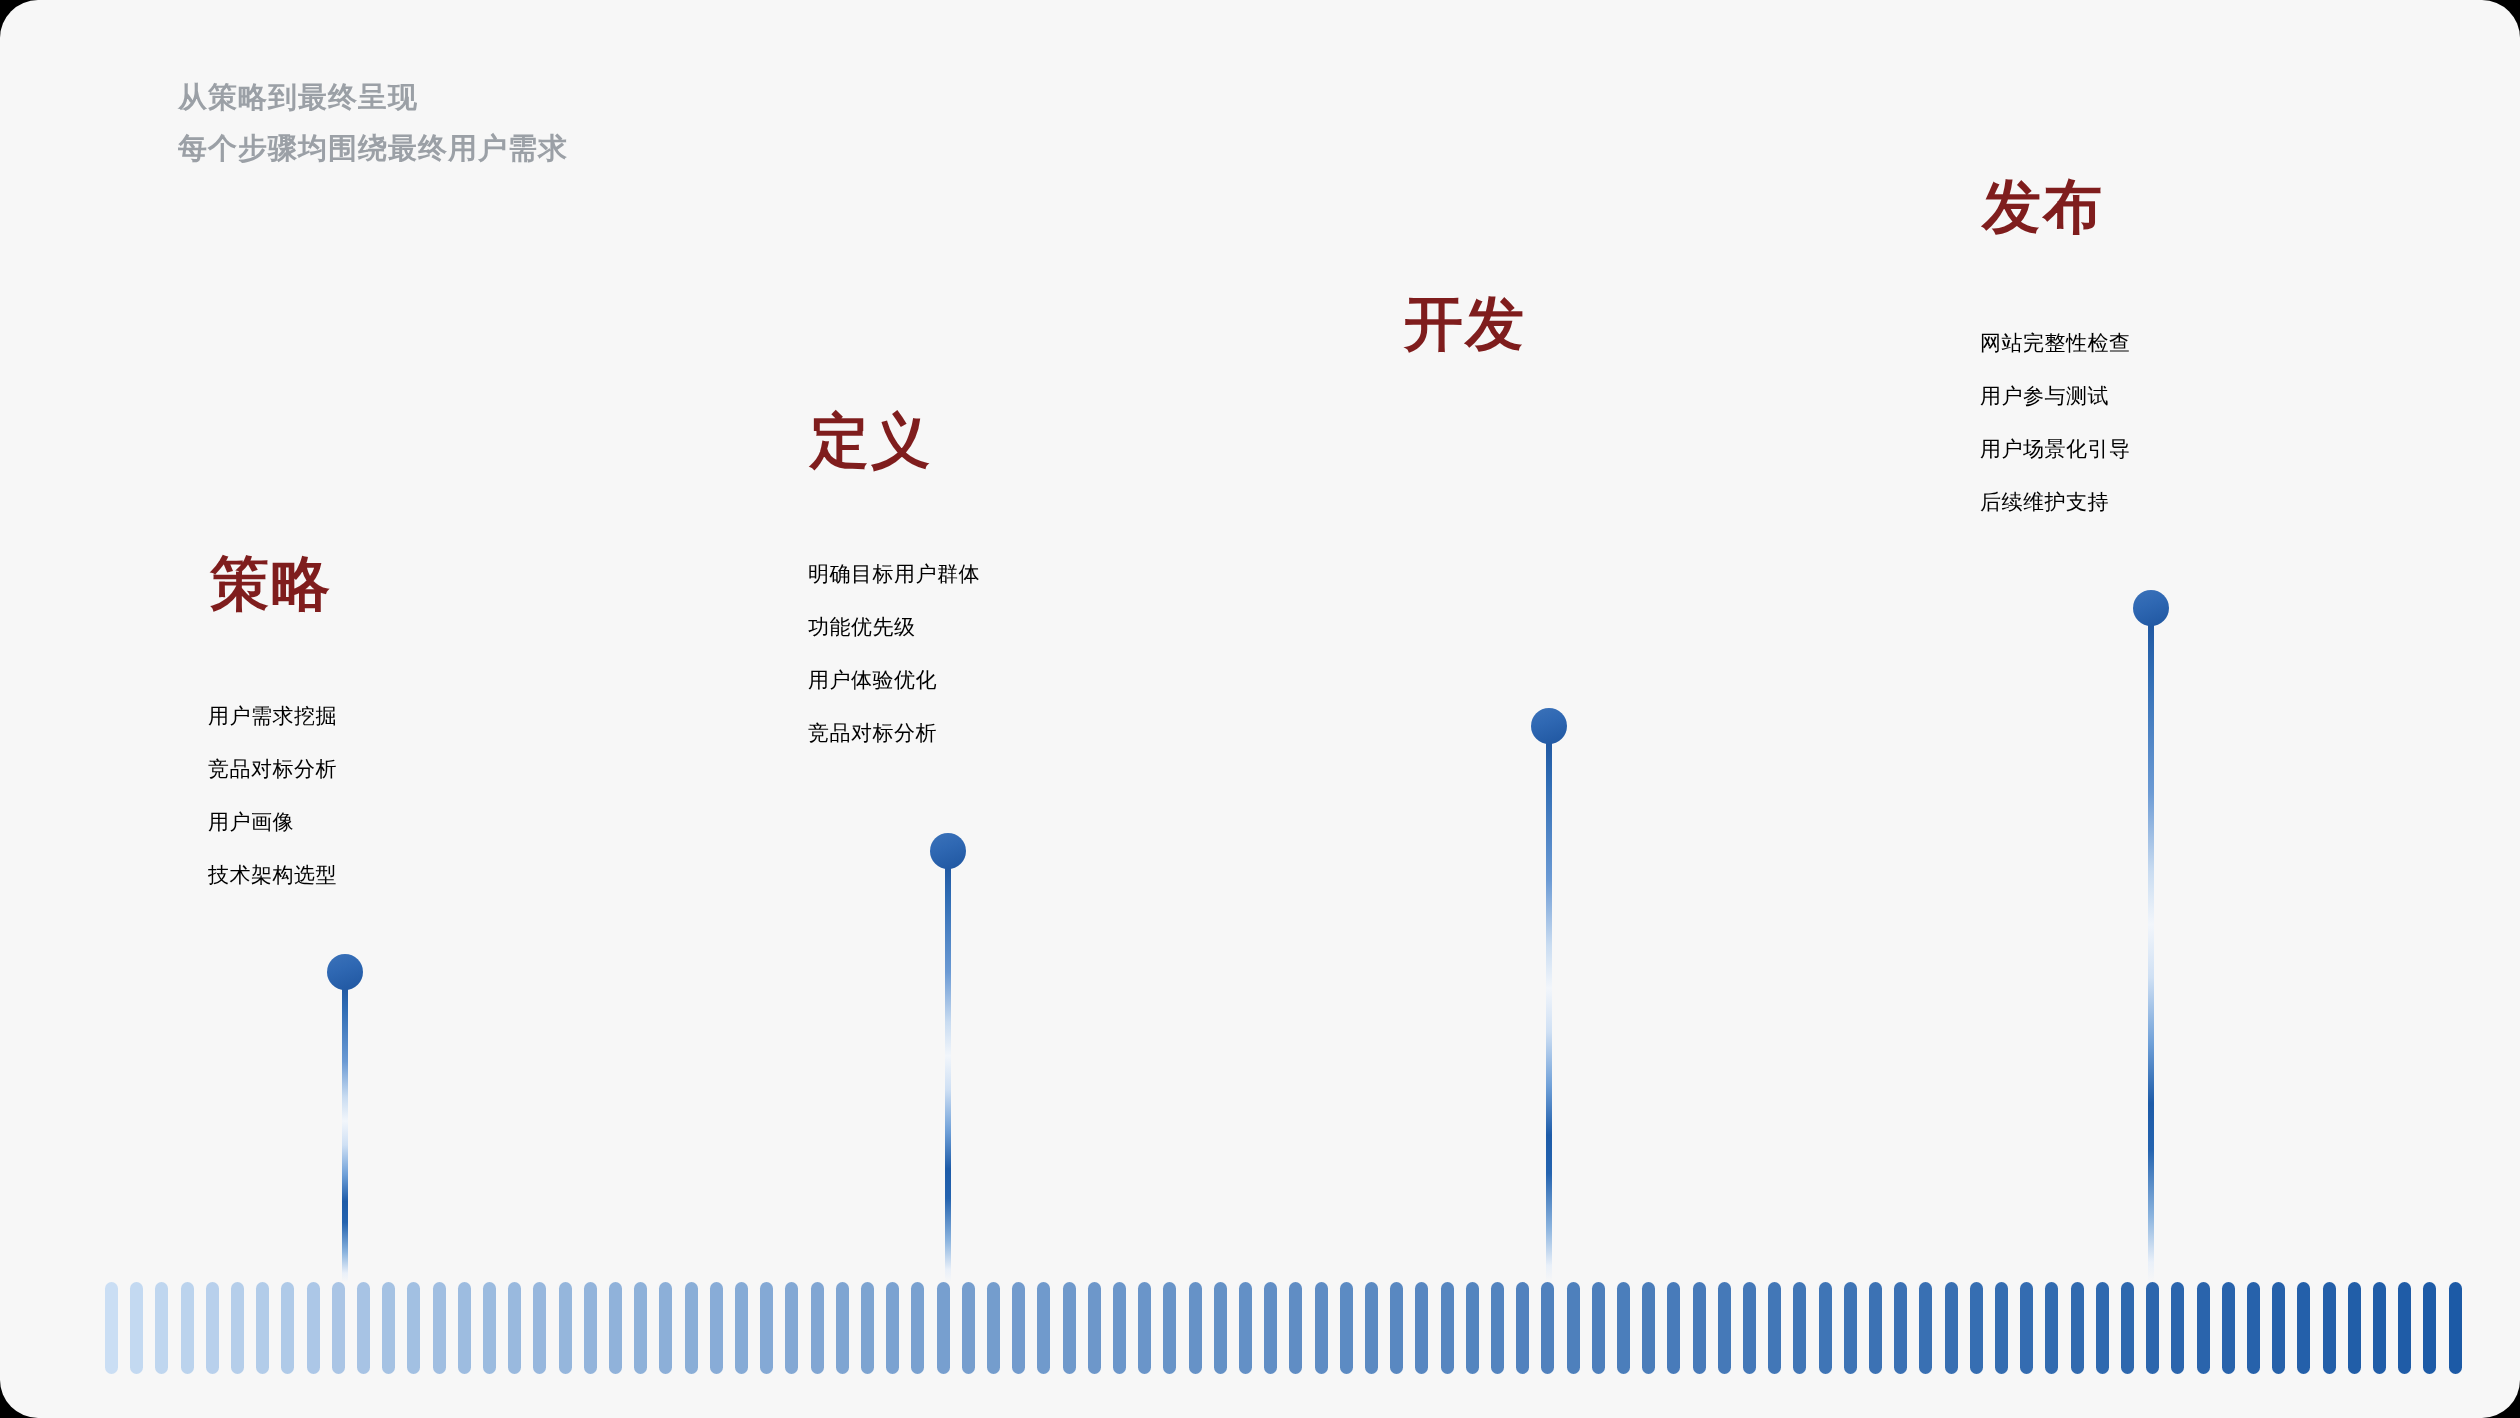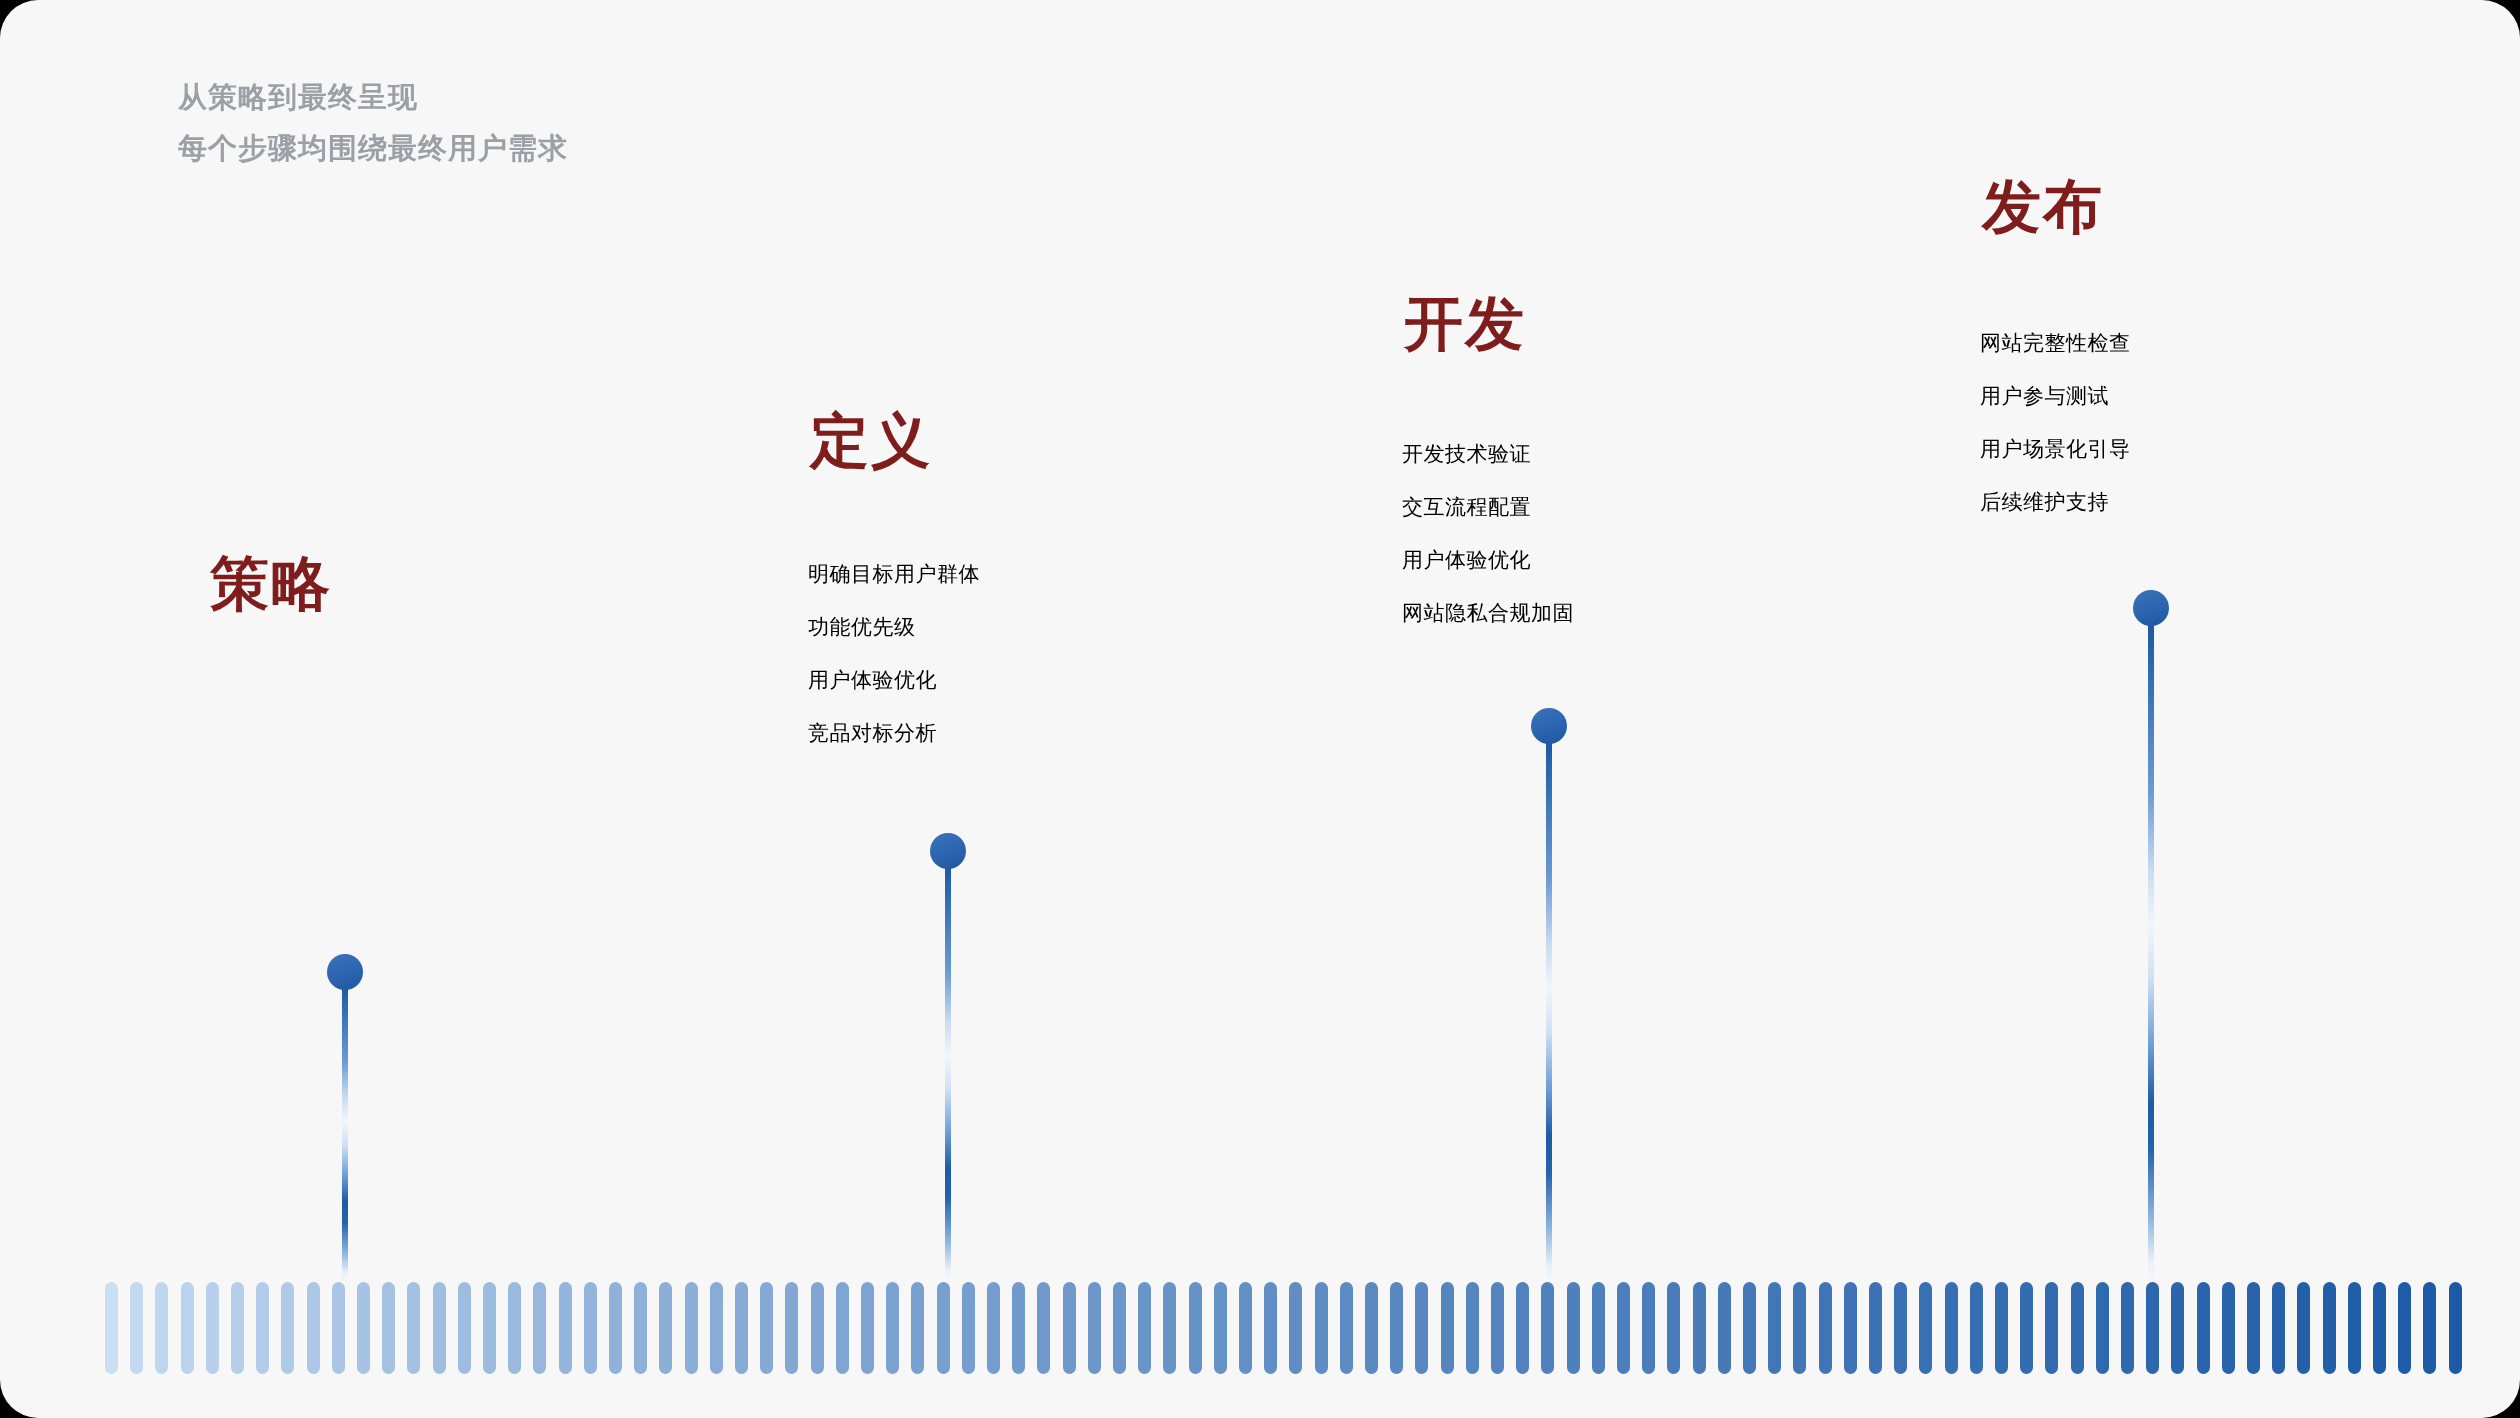--- a/index.html
+++ b/index.html
@@ -69,46 +69,46 @@
 <div id="canvas">
 
   <div class="header">
     <div class="hline">从策略到最终呈现</div>
     <div class="hline">每个步骤均围绕最终用户需求</div>
   </div>
 
   <div id="stages-layer">
       <div class="stage" style="left: 0px; top: 0px; width: 2116px; height: 1418px; pointer-events: none;">
         <div class="stage-title" style="position: absolute; left: 210px; top: 555px;">策略</div>
+        <ul class="stage-items" style="position: absolute; left: 208px; top: 705px;">
+          <li class="stage-item">用户需求挖掘</li>
+          <li class="stage-item">竞品对标分析</li>
+          <li class="stage-item">用户画像</li>
+          <li class="stage-item">技术架构选型</li>
+        </ul>
         <div class="marker" style="left: 327px; top: 954px;">
           <div class="stem" style="height: 298px;"></div>
           <div class="dot"></div>
         </div>
       </div>
       <div class="stage" style="left: 0px; top: 0px; width: 2152px; height: 1418px; pointer-events: none;">
         <div class="stage-title" style="position: absolute; left: 810px; top: 412px;">定义</div>
         <ul class="stage-items" style="position: absolute; left: 808px; top: 563px;">
           <li class="stage-item">明确目标用户群体</li>
           <li class="stage-item">功能优先级</li>
           <li class="stage-item">用户体验优化</li>
           <li class="stage-item">竞品对标分析</li>
         </ul>
         <div class="marker" style="left: 930px; top: 833px;">
           <div class="stem" style="height: 419px;"></div>
           <div class="dot"></div>
         </div>
       </div>
       <div class="stage" style="left: 0px; top: 0px; width: 2520px; height: 1418px; pointer-events: none;">
         <div class="stage-title" style="position: absolute; left: 1404px; top: 295px;">开发</div>
-        <ul class="stage-items" style="position: absolute; left: 1402px; top: 443px;">
-          <li class="stage-item">开发技术验证</li>
-          <li class="stage-item">交互流程配置</li>
-          <li class="stage-item">用户体验优化</li>
-          <li class="stage-item">网站隐私合规加固</li>
-        </ul>
         <div class="marker" style="left: 1531px; top: 708px;">
           <div class="stem" style="height: 544px;"></div>
           <div class="dot"></div>
         </div>
       </div>
       <div class="stage" style="left: 0px; top: 0px; width: 2520px; height: 1418px; pointer-events: none;">
         <div class="stage-title" style="position: absolute; left: 1982px; top: 178px;">发布</div>
         <ul class="stage-items" style="position: absolute; left: 1980px; top: 332px;">
           <li class="stage-item">网站完整性检查</li>
           <li class="stage-item">用户参与测试</li>

